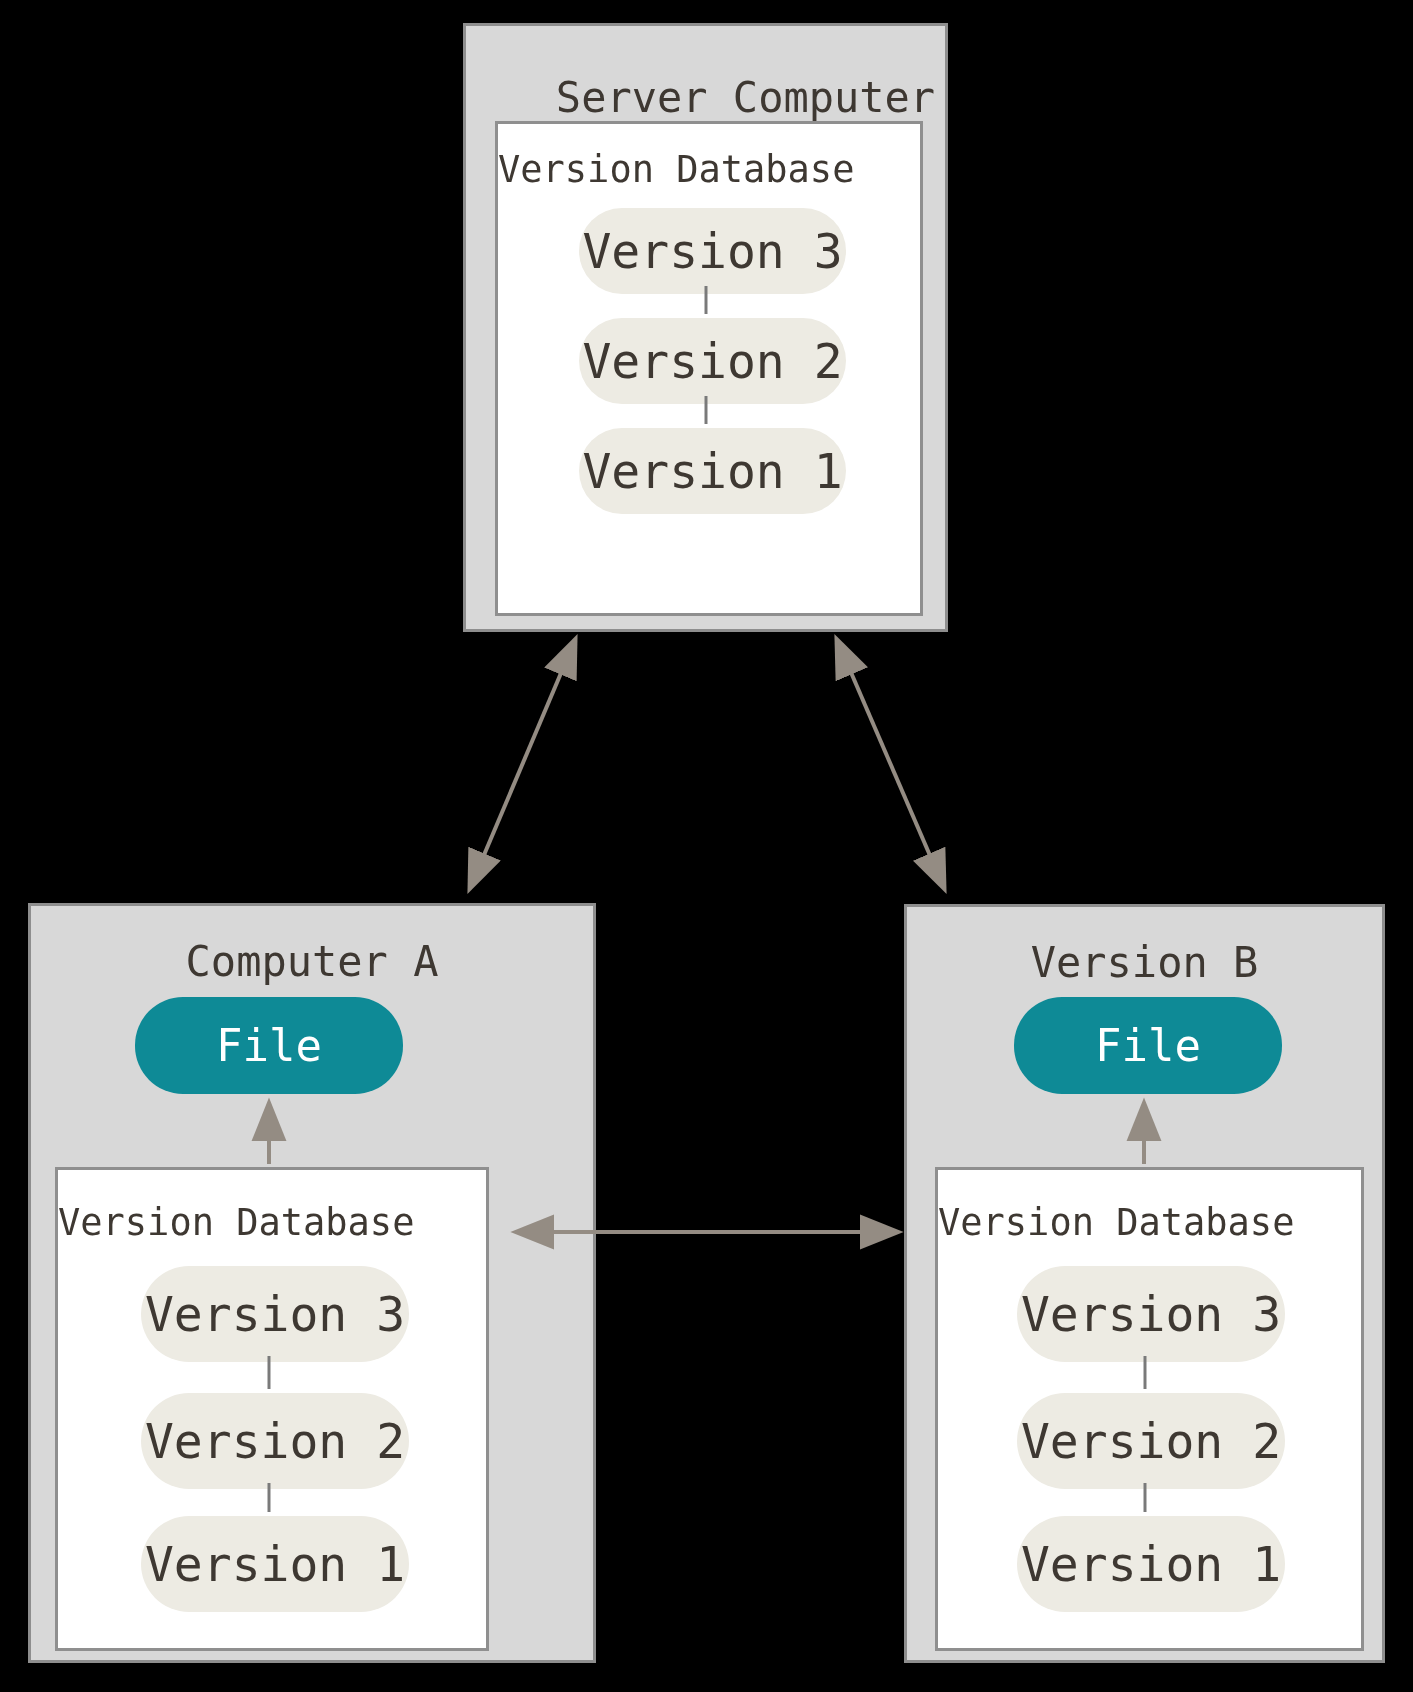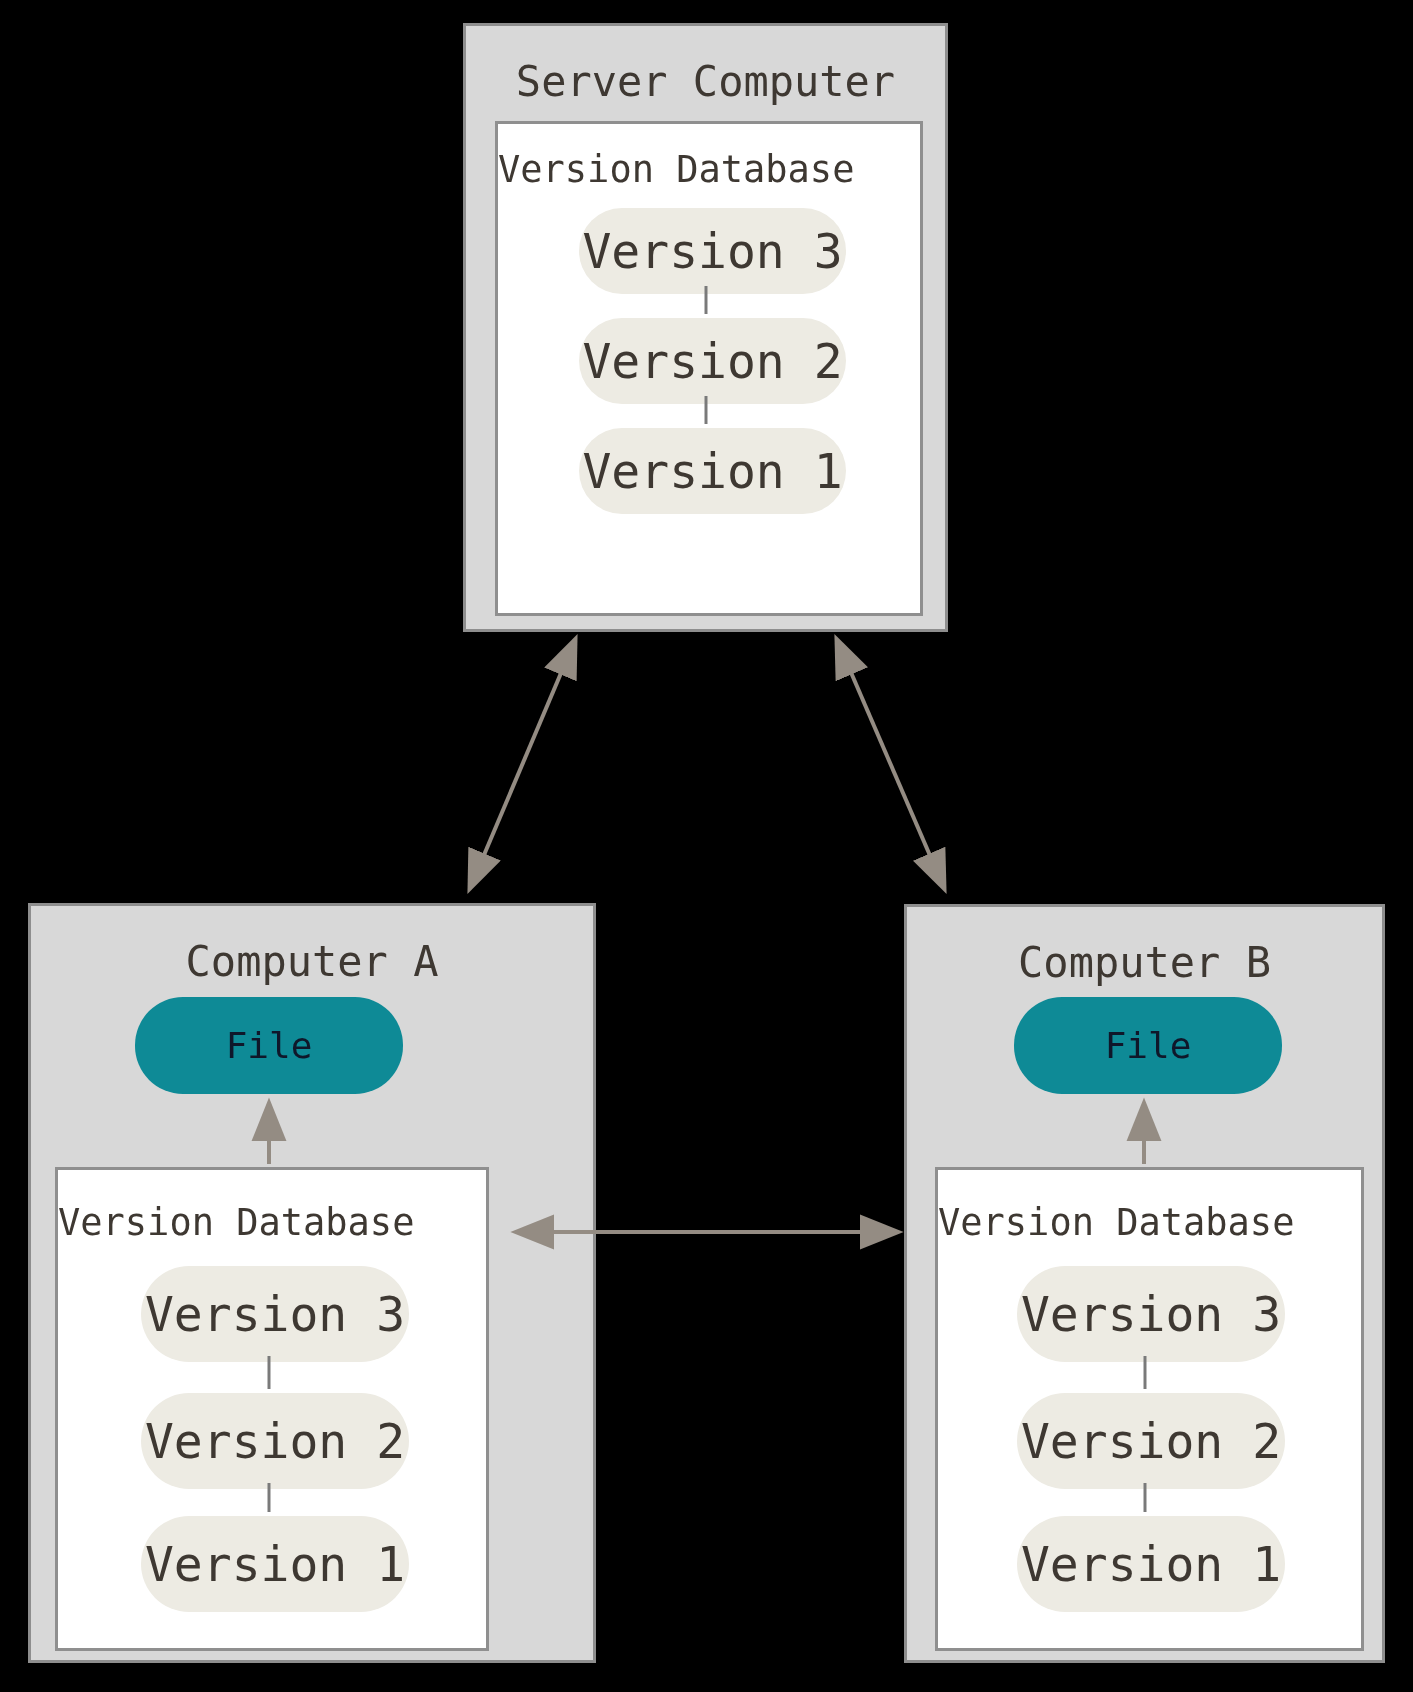--- a/index.html
+++ b/index.html
@@ -54,63 +54,63 @@
     font-size: 48px;
     display: flex;
     align-items: center;
     justify-content: center;
     white-space: nowrap;
   }
   .file-pill {
     position: absolute;
     background: #0e8a96;
     border-radius: 48px;
-    color: #0f172a;
-    font-size: 36px;
+    color: #ffffff;
+    font-size: 44px;
     display: flex;
     align-items: center;
     justify-content: center;
     white-space: nowrap;
   }
   #arrow-layer {
     position: absolute;
     left: 0;
     top: 0;
     z-index: 5;
     pointer-events: none;
   }
 </style>
 </head>
 <body>
 
 <div id="canvas">
 
   <div class="machine-box" style="left:463px; top:23px; width:485px; height:609px;">
-    <div class="machine-title" style="top:32px;">Server Computer</div>
+    <div class="machine-title" style="top:48px;padding-left:40px;">Server Computer</div>
     <div class="db-box" style="left:29px; top:95px; width:428px; height:495px;">
       <div class="db-label" style="top:24px;">Version Database</div>
       <div class="version-pill" style="left:81px; top:84px; width:267px; height:86px;">Version 3</div>
       <div class="version-pill" style="left:81px; top:194px; width:267px; height:86px;">Version 2</div>
       <div class="version-pill" style="left:81px; top:304px; width:267px; height:86px;">Version 1</div>
     </div>
   </div>
 
   <div class="machine-box" style="left:28px; top:903px; width:568px; height:760px;">
     <div class="machine-title" style="top:32px;">Computer A</div>
     <div class="file-pill" style="left:104px; top:91px; width:268px; height:97px;">File</div>
     <div class="db-box" style="left:24px; top:261px; width:434px; height:484px;">
       <div class="db-label" style="top:31px;">Version Database</div>
       <div class="version-pill" style="left:83px; top:96px; width:268px; height:96px;">Version 3</div>
       <div class="version-pill" style="left:83px; top:223px; width:268px; height:96px;">Version 2</div>
       <div class="version-pill" style="left:83px; top:346px; width:268px; height:96px;">Version 1</div>
     </div>
   </div>
 
   <div class="machine-box" style="left:904px; top:904px; width:481px; height:759px;">
-    <div class="machine-title" style="top:32px;">Computer B</div>
+    <div class="machine-title" style="top:32px;">Version B</div>
     <div class="file-pill" style="left:107px; top:90px; width:268px; height:97px;">File</div>
     <div class="db-box" style="left:28px; top:260px; width:429px; height:484px;">
       <div class="db-label" style="top:31px;">Version Database</div>
       <div class="version-pill" style="left:79px; top:96px; width:268px; height:96px;">Version 3</div>
       <div class="version-pill" style="left:79px; top:223px; width:268px; height:96px;">Version 2</div>
       <div class="version-pill" style="left:79px; top:346px; width:268px; height:96px;">Version 1</div>
     </div>
   </div>
 
   <svg id="arrow-layer" width="1413" height="1692" viewBox="0 0 1413 1692">

